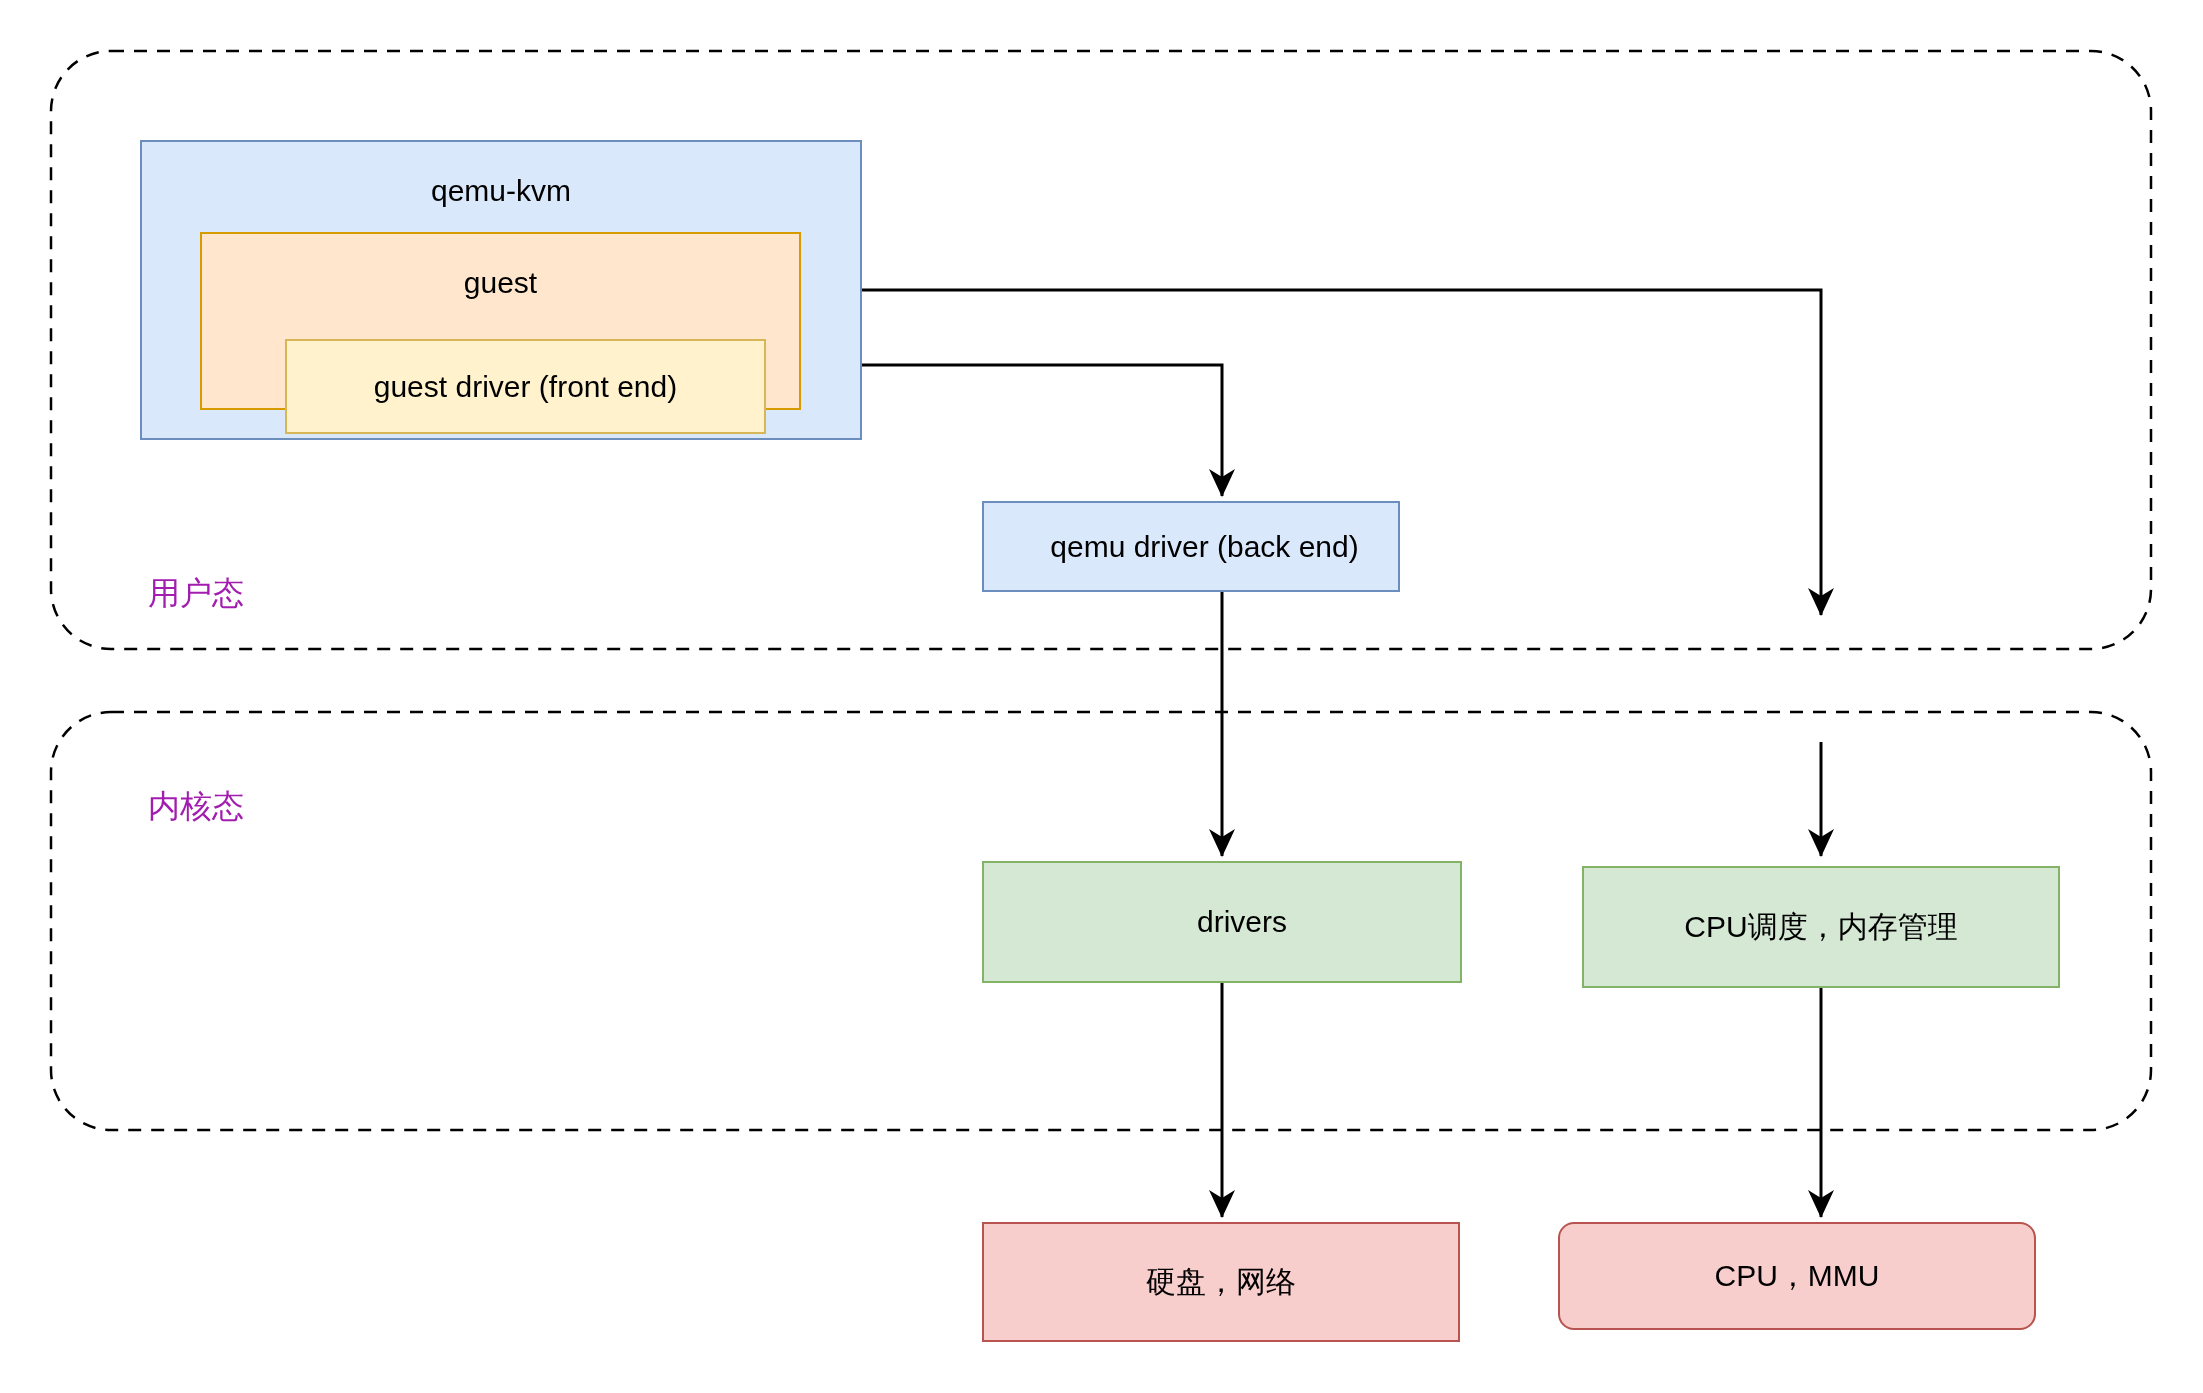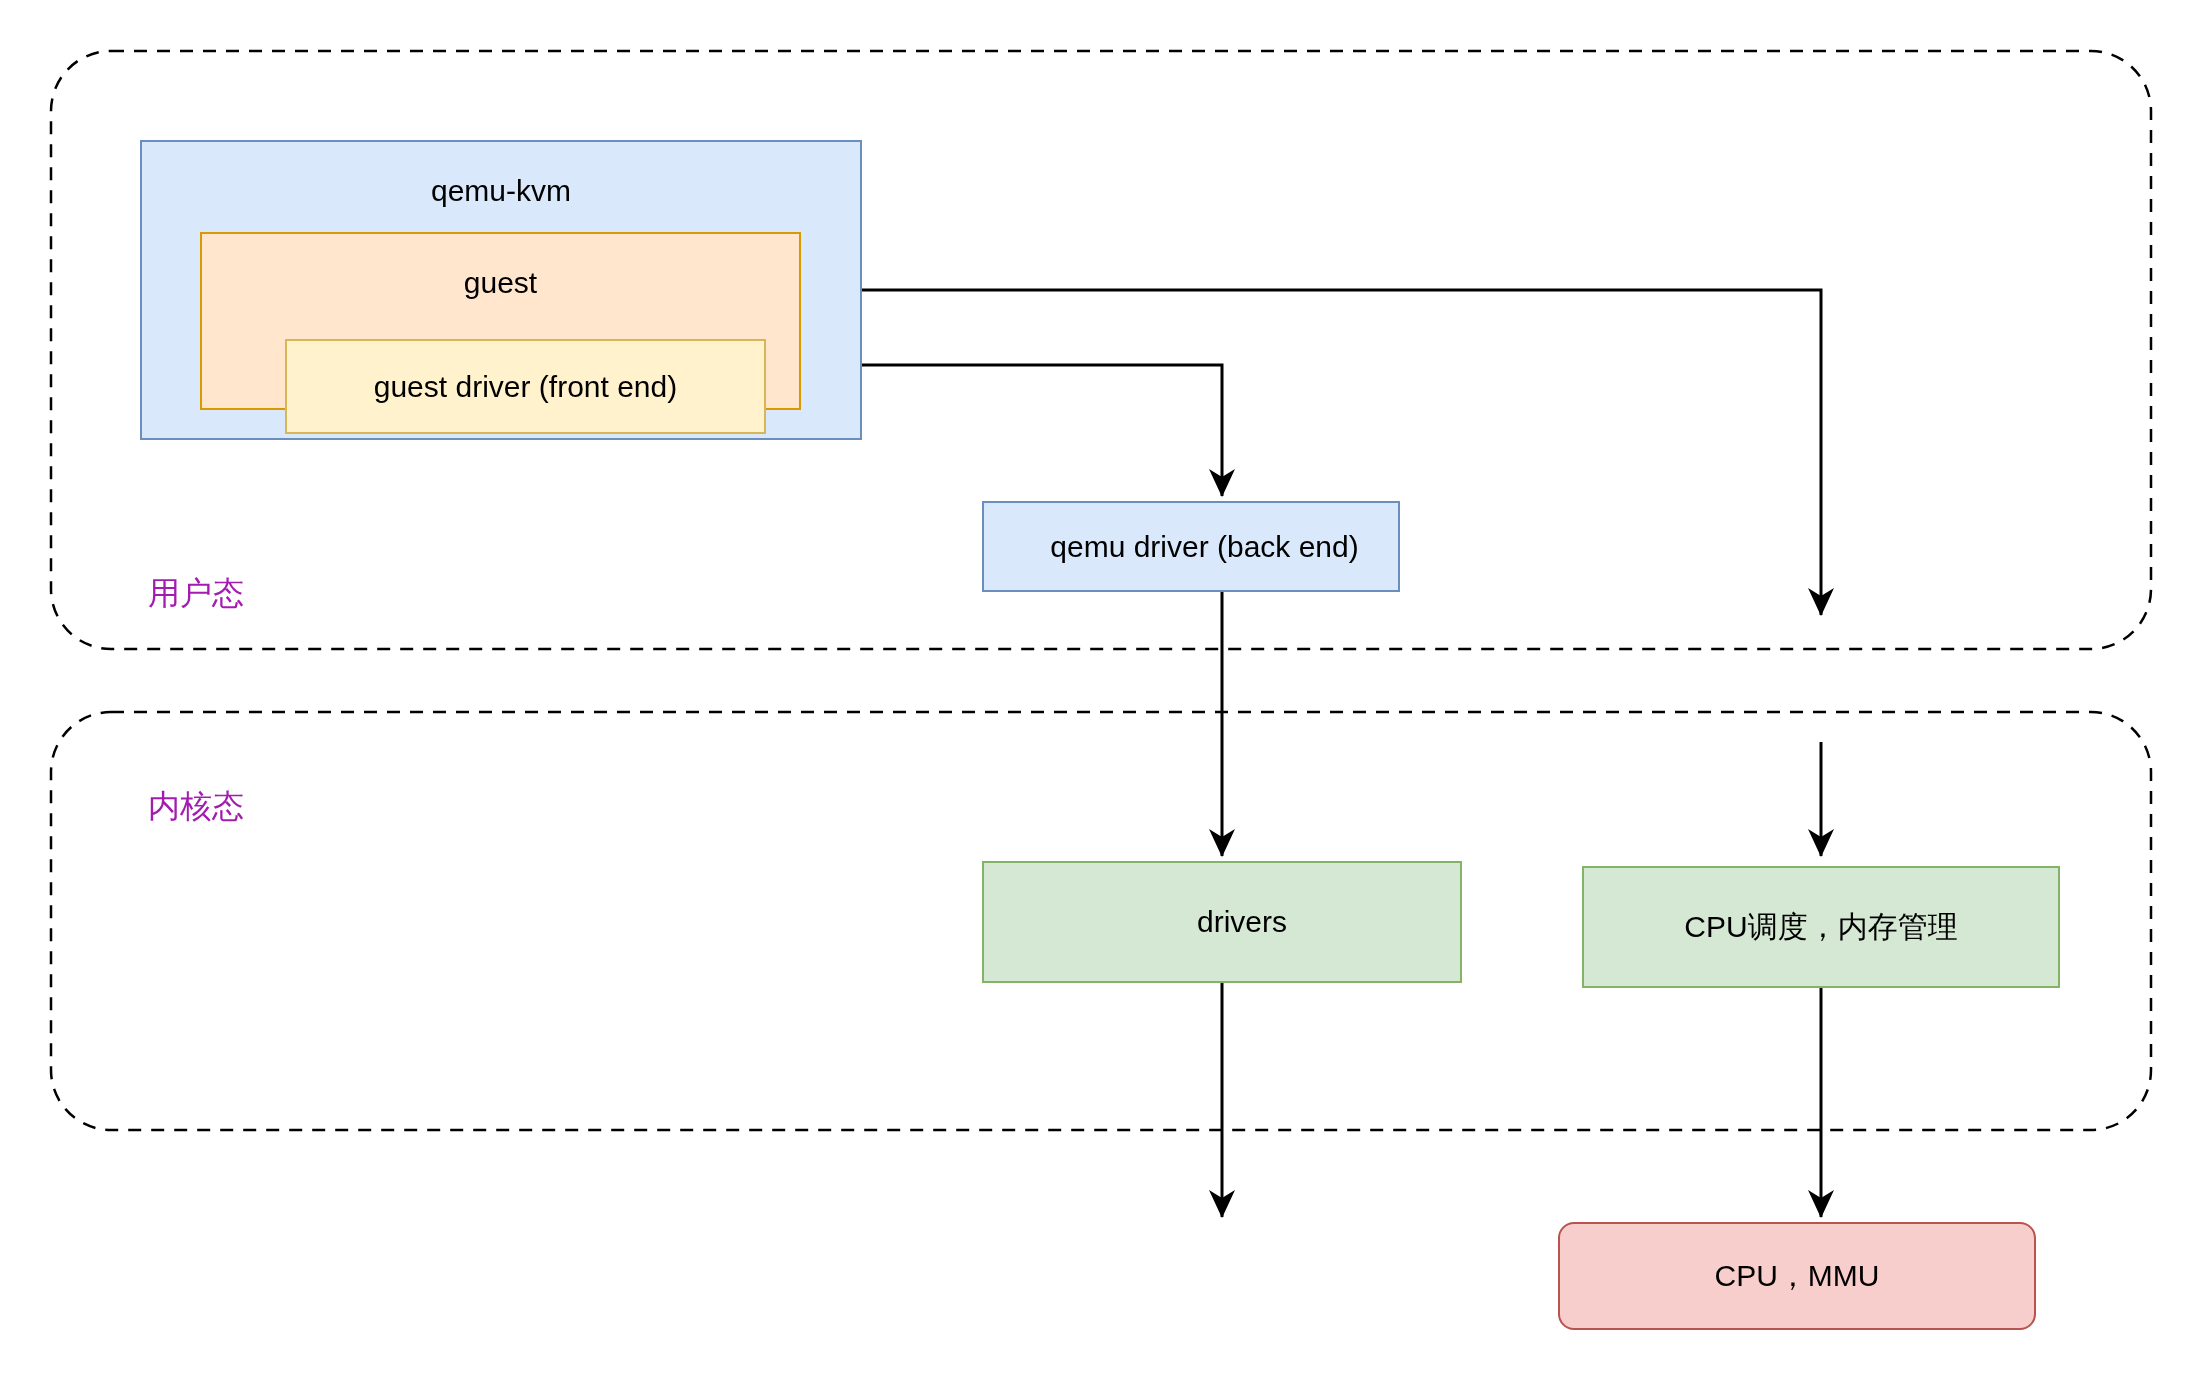--- a/index.html
+++ b/index.html
@@ -111,20 +111,23 @@
 
 
   <div class="node fill-green" id="box-drivers">
     <span class="node-label">drivers</span>
   </div>
 
   <div class="node fill-green" id="box-cpu-sched">
     <span class="node-label">CPU调度，内存管理</span>
   </div>
 
+  <div class="node fill-red" id="box-disk-net">
+    <span class="node-label">硬盘，网络</span>
+  </div>
 
   <div class="node fill-red" id="box-cpu-mmu">
     <span class="node-label">CPU，MMU</span>
   </div>
 
   <svg class="layer top" viewBox="0 0 2203 1393" xmlns="http://www.w3.org/2000/svg">
     <defs>
       <marker id="arrow" markerUnits="userSpaceOnUse" markerWidth="32" markerHeight="30" refX="28" refY="14" orient="auto">
         <path class="arrowhead" d="M1,1 L29,14 L1,27 L9,14 Z"></path>
       </marker>

